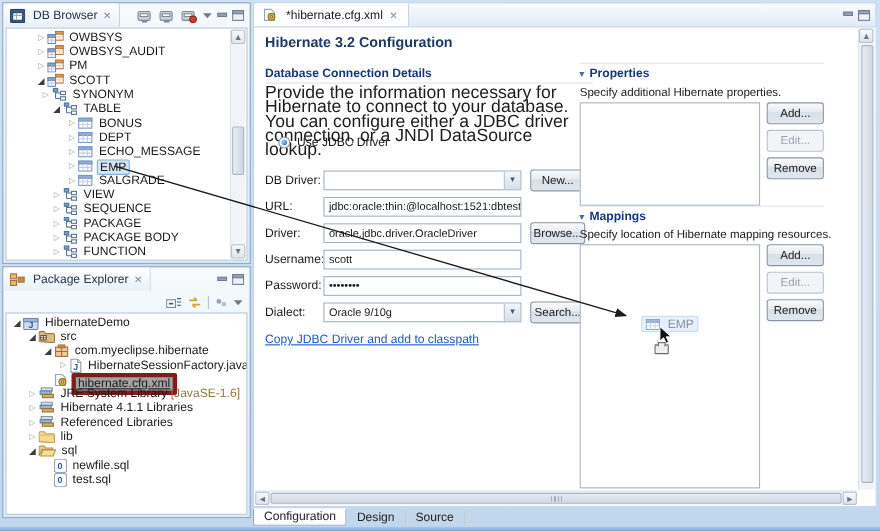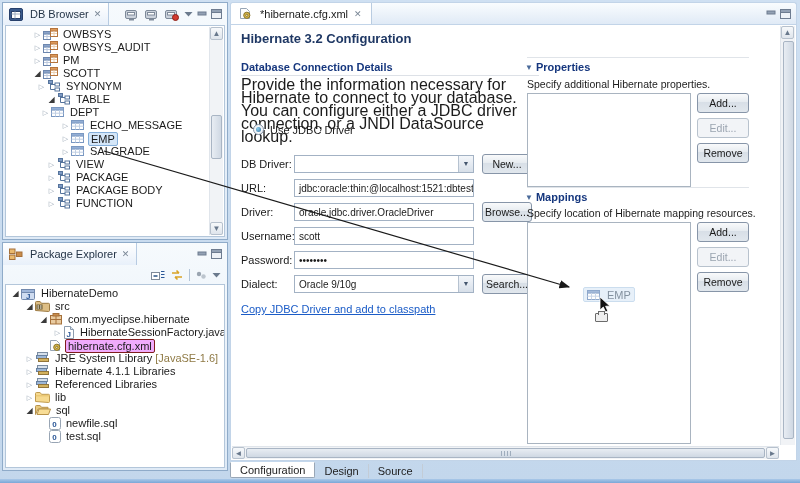--- a/index.html
+++ b/index.html
@@ -36,21 +36,21 @@
   .view.db  .vbody { top:22px; }
   .view.pkg .vbody { top:41px; }
   .tree { position:absolute; inset:2px 16px 0 0; }
   .trow { height:13px; display:flex; align-items:flex-start; white-space:nowrap; }
   .arrow { width:11px; flex:0 0 11px; text-align:center; font-size:7px; color:#96a3b2; line-height:13px; }
   .arrow.expanded { color:#3a3a3a; font-size:8px; }
   .ticon { display:inline-flex; align-items:center; margin-right:3px; flex:0 0 auto; }
   .ticon svg { display:block; }
   .tlabel { padding:0 2px; line-height:12px; }
   .tlabel.sel { background:#d4e6f8; border:1px solid #84aed9; border-radius:2px; }
-  .tlabel.selgray { background:#f0abfc; border:1px solid #7f1d1d; border-radius:2px; }
+  .tlabel.selgray { background:#a3a3a3; border:4px solid #7f1d1d; border-radius:2px;text-decoration:underline; }
   .suffix { color:#8f7a45; padding-left:3px; }
 
   
   .sbv { position:absolute; top:1px; right:1px; bottom:1px; width:14px;
     background:#f1f3f6; border-left:1px solid #e0e5eb; }
   .sbarrow { position:absolute; left:0; width:13px; height:13px; text-align:center;
     line-height:12px; font-size:8px; color:#68788c; background:linear-gradient(#f7f9fb,#dfe5ec);
     border:1px solid #b7c1cd; border-radius:2px; }
   .sbarrow.up { top:0; } .sbarrow.down { bottom:0; }
   .sbthumb { position:absolute; left:1px; width:11px; border:1px solid #a9b5c4;
@@ -280,83 +280,108 @@
             <span class="ticon">
               <svg width="14" height="12">
                 <path d="M3.5 3 v6.5 M3.5 4.5 h4.5 M3.5 9.5 h4.5" stroke="#56749c" fill="none"></path>
                 <rect x="1.5" y="0.5" width="4" height="3" fill="#7d99c4" stroke="#56749c"></rect>
                 <rect x="8" y="3" width="4.5" height="3" fill="#fff" stroke="#56749c"></rect>
                 <rect x="8" y="8" width="4.5" height="3" fill="#fff" stroke="#56749c"></rect>
               </svg>
             </span>
             <span class="tlabel">TABLE</span>
           </div>
-          <div class="trow" style="padding-left:34px">
+          <div class="trow" style="padding-left:54px">
             <span class="arrow collapsed">▷</span>
             <span class="ticon">
               <svg width="14" height="12">
                 <rect x="0.5" y="1.5" width="12" height="9" fill="#fff" stroke="#7a98c2"></rect>
                 <rect x="0.5" y="1.5" width="12" height="2.6" fill="#93aed4" stroke="#7a98c2"></rect>
                 <line x1="4.5" y1="4" x2="4.5" y2="10.5" stroke="#c0cfe4"></line>
                 <line x1="8.5" y1="4" x2="8.5" y2="10.5" stroke="#c0cfe4"></line>
                 <line x1="0.5" y1="7.2" x2="12.5" y2="7.2" stroke="#c0cfe4"></line>
               </svg>
             </span>
-            <span class="tlabel">DEPT</span>
+            <span class="tlabel">BONUS</span>
           </div>
           <div class="trow" style="padding-left:54px">
             <span class="arrow collapsed">▷</span>
             <span class="ticon">
               <svg width="14" height="12">
                 <rect x="0.5" y="1.5" width="12" height="9" fill="#fff" stroke="#7a98c2"></rect>
                 <rect x="0.5" y="1.5" width="12" height="2.6" fill="#93aed4" stroke="#7a98c2"></rect>
                 <line x1="4.5" y1="4" x2="4.5" y2="10.5" stroke="#c0cfe4"></line>
                 <line x1="8.5" y1="4" x2="8.5" y2="10.5" stroke="#c0cfe4"></line>
                 <line x1="0.5" y1="7.2" x2="12.5" y2="7.2" stroke="#c0cfe4"></line>
               </svg>
             </span>
-            <span class="tlabel">ECHO_MESSAGE</span>
+            <span class="tlabel">DEPT</span>
           </div>
           <div class="trow" style="padding-left:54px">
             <span class="arrow collapsed">▷</span>
             <span class="ticon">
               <svg width="14" height="12">
                 <rect x="0.5" y="1.5" width="12" height="9" fill="#fff" stroke="#7a98c2"></rect>
                 <rect x="0.5" y="1.5" width="12" height="2.6" fill="#93aed4" stroke="#7a98c2"></rect>
                 <line x1="4.5" y1="4" x2="4.5" y2="10.5" stroke="#c0cfe4"></line>
                 <line x1="8.5" y1="4" x2="8.5" y2="10.5" stroke="#c0cfe4"></line>
                 <line x1="0.5" y1="7.2" x2="12.5" y2="7.2" stroke="#c0cfe4"></line>
               </svg>
             </span>
-            <span class="tlabel sel">EMP</span>
+            <span class="tlabel">ECHO_MESSAGE</span>
           </div>
           <div class="trow" style="padding-left:54px">
             <span class="arrow collapsed">▷</span>
             <span class="ticon">
               <svg width="14" height="12">
                 <rect x="0.5" y="1.5" width="12" height="9" fill="#fff" stroke="#7a98c2"></rect>
                 <rect x="0.5" y="1.5" width="12" height="2.6" fill="#93aed4" stroke="#7a98c2"></rect>
                 <line x1="4.5" y1="4" x2="4.5" y2="10.5" stroke="#c0cfe4"></line>
                 <line x1="8.5" y1="4" x2="8.5" y2="10.5" stroke="#c0cfe4"></line>
                 <line x1="0.5" y1="7.2" x2="12.5" y2="7.2" stroke="#c0cfe4"></line>
               </svg>
             </span>
+            <span class="tlabel sel">EMP</span>
+          </div>
+          <div class="trow" style="padding-left:54px">
+            <span class="arrow collapsed">▷</span>
+            <span class="ticon">
+              <svg width="14" height="12">
+                <rect x="0.5" y="1.5" width="12" height="9" fill="#fff" stroke="#7a98c2"></rect>
+                <rect x="0.5" y="1.5" width="12" height="2.6" fill="#93aed4" stroke="#7a98c2"></rect>
+                <line x1="4.5" y1="4" x2="4.5" y2="10.5" stroke="#c0cfe4"></line>
+                <line x1="8.5" y1="4" x2="8.5" y2="10.5" stroke="#c0cfe4"></line>
+                <line x1="0.5" y1="7.2" x2="12.5" y2="7.2" stroke="#c0cfe4"></line>
+              </svg>
+            </span>
             <span class="tlabel">SALGRADE</span>
           </div>
           <div class="trow" style="padding-left:40px">
             <span class="arrow collapsed">▷</span>
             <span class="ticon">
               <svg width="14" height="12">
                 <path d="M3.5 3 v6.5 M3.5 4.5 h4.5 M3.5 9.5 h4.5" stroke="#56749c" fill="none"></path>
                 <rect x="1.5" y="0.5" width="4" height="3" fill="#7d99c4" stroke="#56749c"></rect>
                 <rect x="8" y="3" width="4.5" height="3" fill="#fff" stroke="#56749c"></rect>
                 <rect x="8" y="8" width="4.5" height="3" fill="#fff" stroke="#56749c"></rect>
               </svg>
             </span>
             <span class="tlabel">VIEW</span>
+          </div>
+          <div class="trow" style="padding-left:40px">
+            <span class="arrow collapsed">▷</span>
+            <span class="ticon">
+              <svg width="14" height="12">
+                <path d="M3.5 3 v6.5 M3.5 4.5 h4.5 M3.5 9.5 h4.5" stroke="#56749c" fill="none"></path>
+                <rect x="1.5" y="0.5" width="4" height="3" fill="#7d99c4" stroke="#56749c"></rect>
+                <rect x="8" y="3" width="4.5" height="3" fill="#fff" stroke="#56749c"></rect>
+                <rect x="8" y="8" width="4.5" height="3" fill="#fff" stroke="#56749c"></rect>
+              </svg>
+            </span>
+            <span class="tlabel">SEQUENCE</span>
           </div>
           <div class="trow" style="padding-left:40px">
             <span class="arrow collapsed">▷</span>
             <span class="ticon">
               <svg width="14" height="12">
                 <path d="M3.5 3 v6.5 M3.5 4.5 h4.5 M3.5 9.5 h4.5" stroke="#56749c" fill="none"></path>
                 <rect x="1.5" y="0.5" width="4" height="3" fill="#7d99c4" stroke="#56749c"></rect>
                 <rect x="8" y="3" width="4.5" height="3" fill="#fff" stroke="#56749c"></rect>
                 <rect x="8" y="8" width="4.5" height="3" fill="#fff" stroke="#56749c"></rect>
               </svg>

